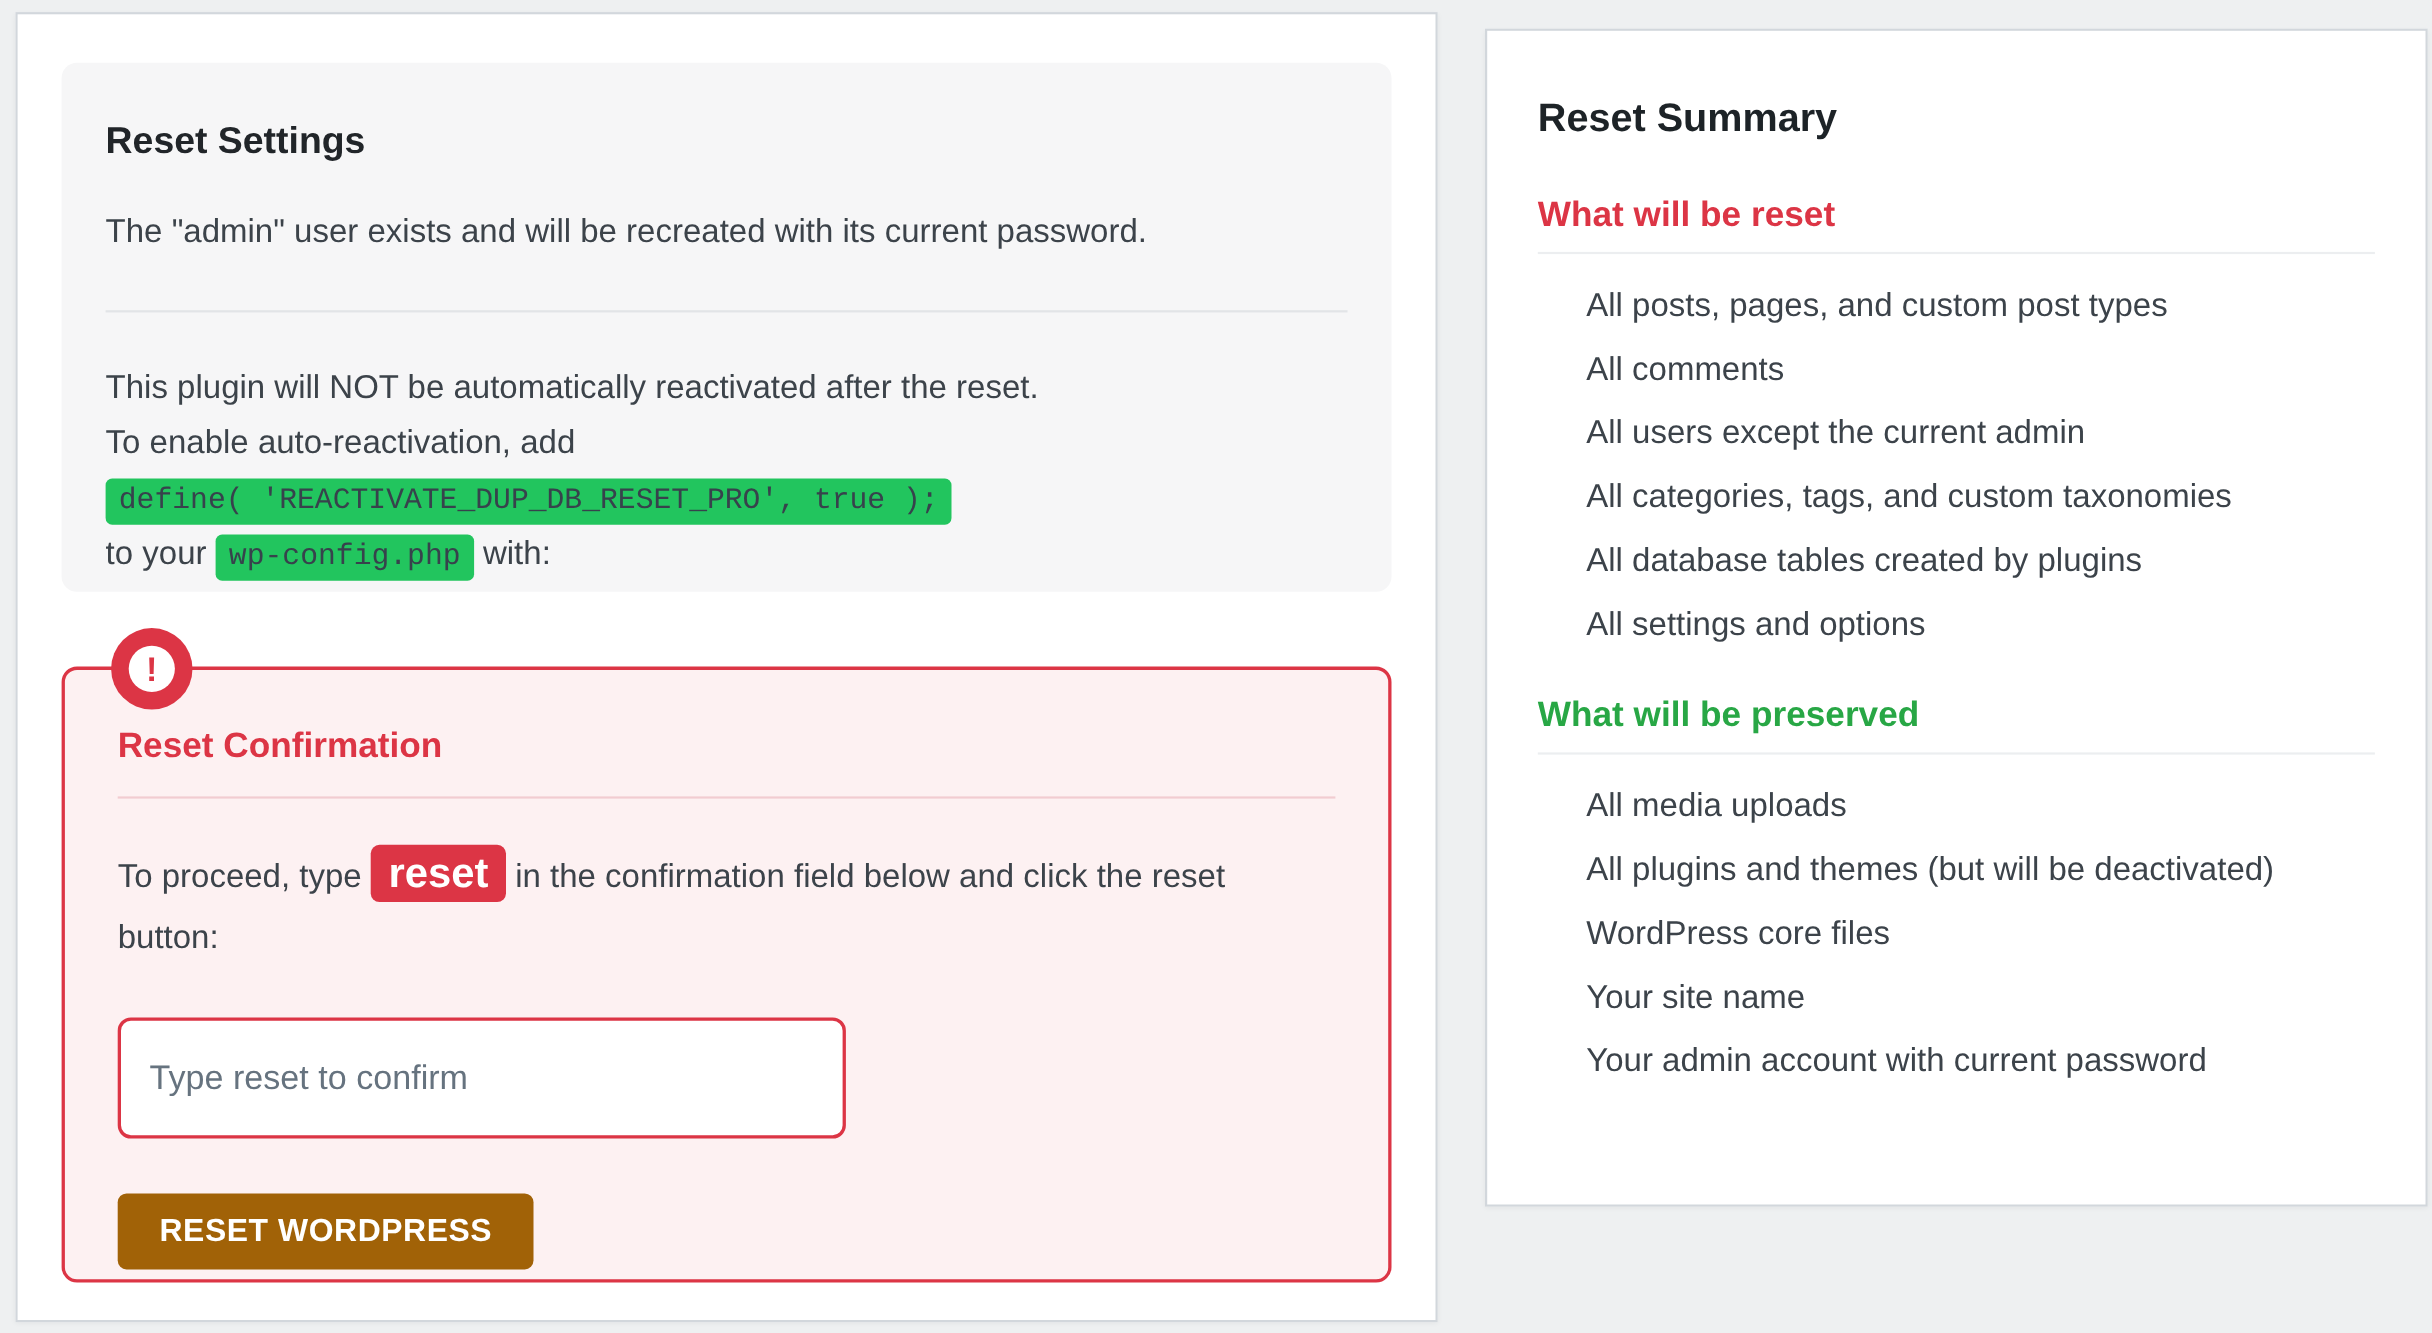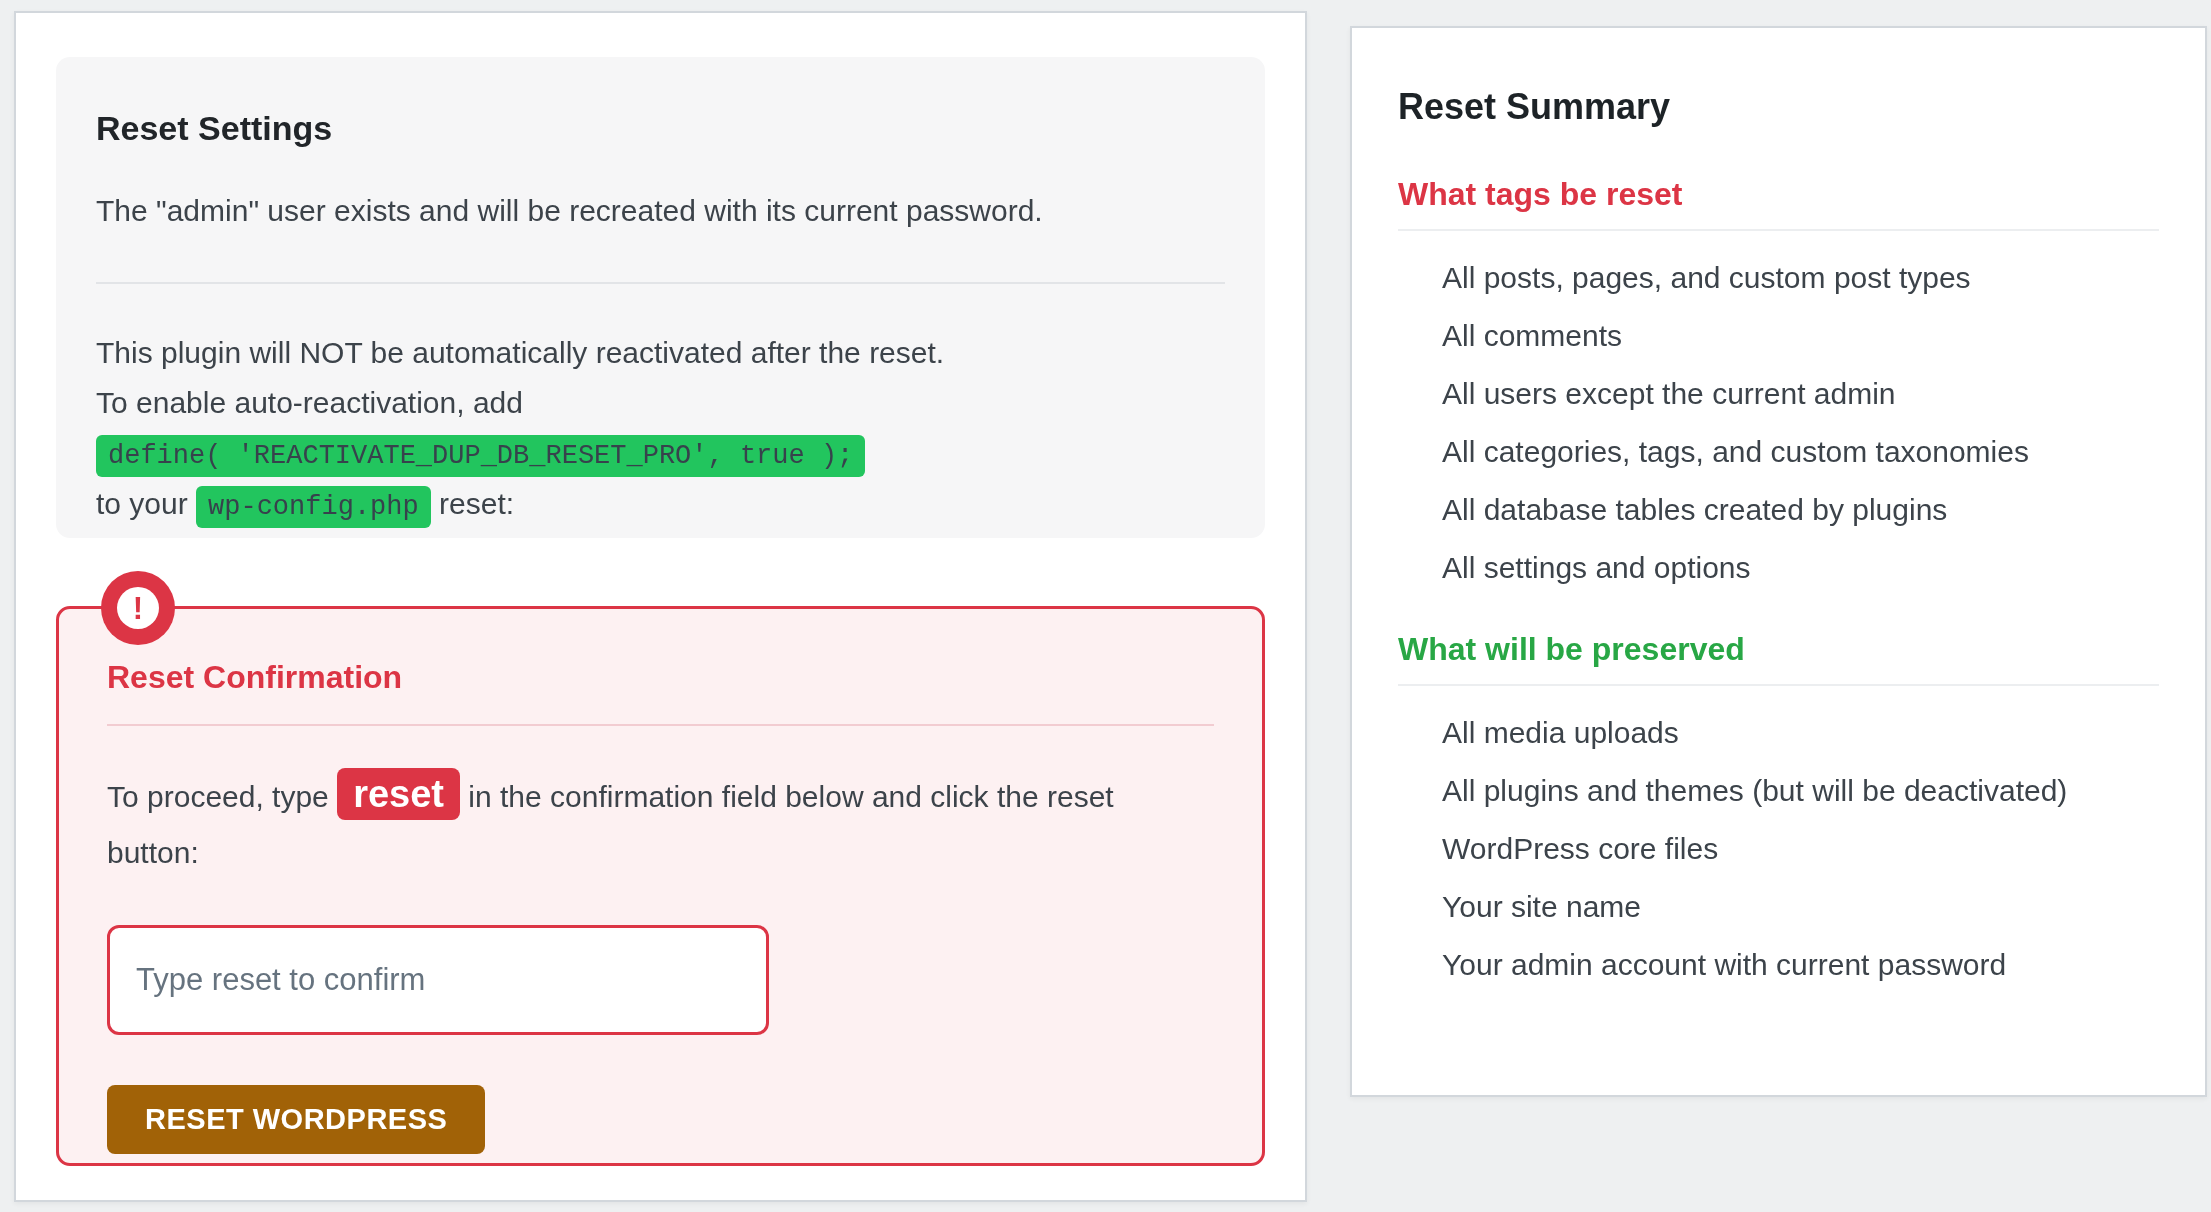--- a/index.html
+++ b/index.html
@@ -118,21 +118,21 @@
   <section class="settings-box">
     <h2 class="settings-title">Reset Settings</h2>
     <p class="settings-note">The "admin" user exists and will be recreated with its current password.</p>
     <hr class="settings-divider">
     <p class="reactivation">
       <span>This plugin will NOT be automatically reactivated after the reset.</span><br>
       <span>To enable auto-reactivation, add</span>
       <code class="code-chip">define( 'REACTIVATE_DUP_DB_RESET_PRO', true );</code><br>
       <span>to your</span>
       <code class="code-chip">wp-config.php</code>
-      <span>reset:</span>
+      <span>with:</span>
     </p>
   </section>
 
   <section class="confirm-box">
     <div class="warning-badge">
       <div class="warning-badge-inner">!</div>
     </div>
     <h2 class="confirm-title">Reset Confirmation</h2>
     <hr class="confirm-divider">
     <p class="confirm-instruction">
@@ -142,21 +142,21 @@
     </p>
     <input class="confirm-input" type="text" placeholder="Type reset to confirm" style="">
     <button class="reset-button">RESET WORDPRESS</button>
   </section>
 
 </div>
 
 <div class="card card-right">
   <h2 class="summary-title">Reset Summary</h2>
 
-  <h3 class="section-heading red">What tags be reset</h3>
+  <h3 class="section-heading red">What will be reset</h3>
   <hr class="section-divider">
   <ul class="summary-list">
     <li>All posts, pages, and custom post types</li>
     <li>All comments</li>
     <li>All users except the current admin</li>
     <li>All categories, tags, and custom taxonomies</li>
     <li>All database tables created by plugins</li>
     <li>All settings and options</li>
   </ul>
 

